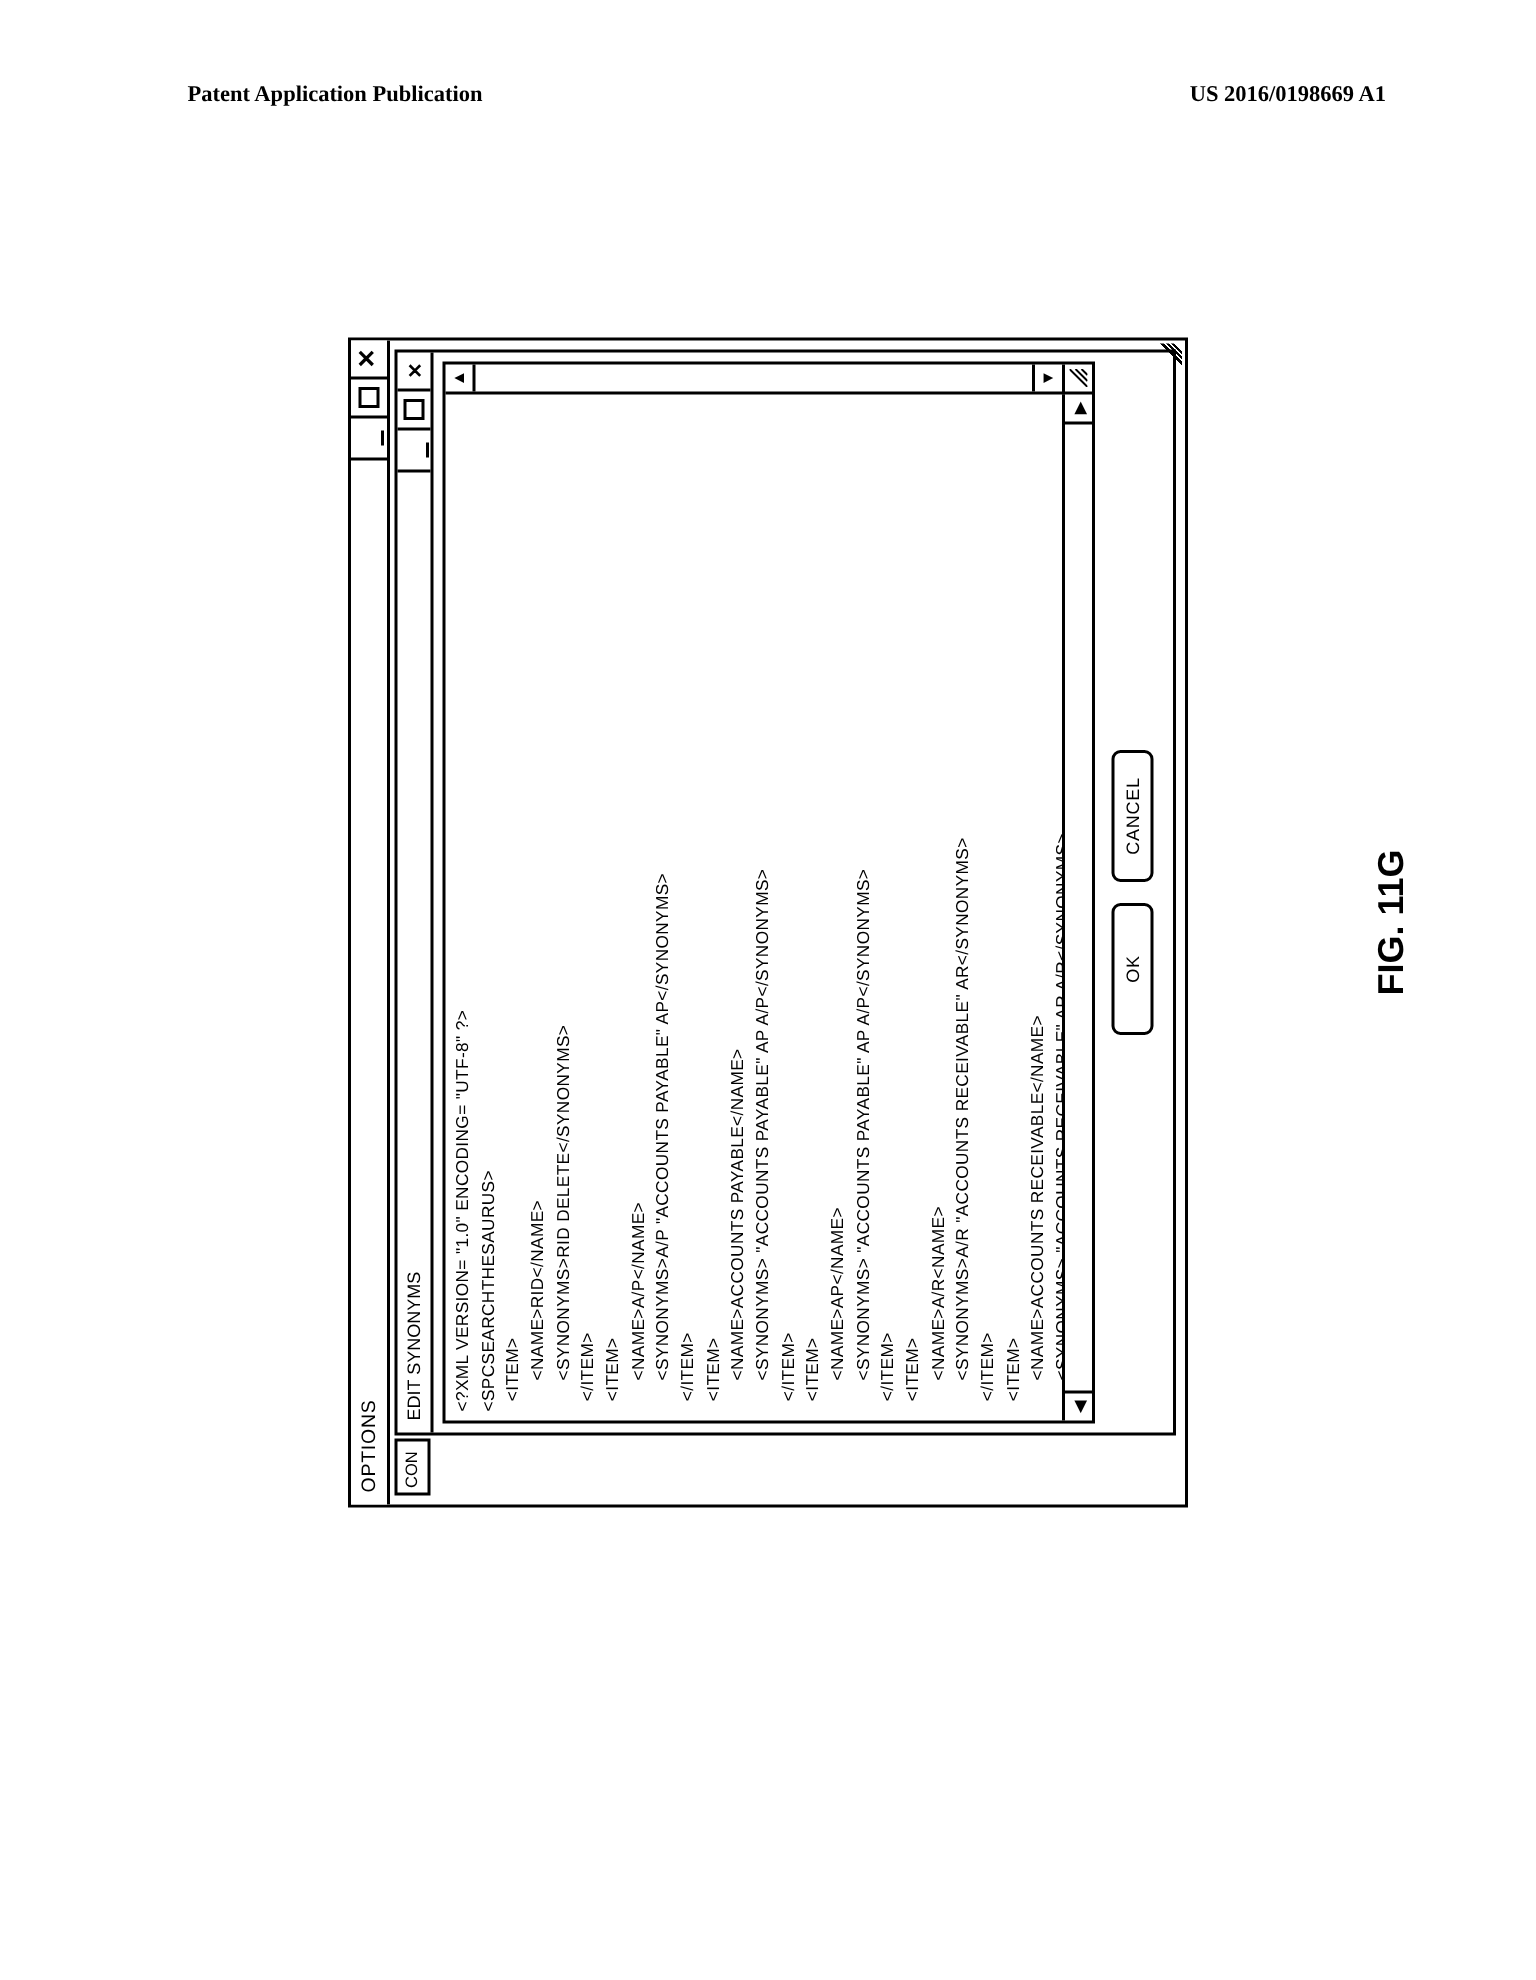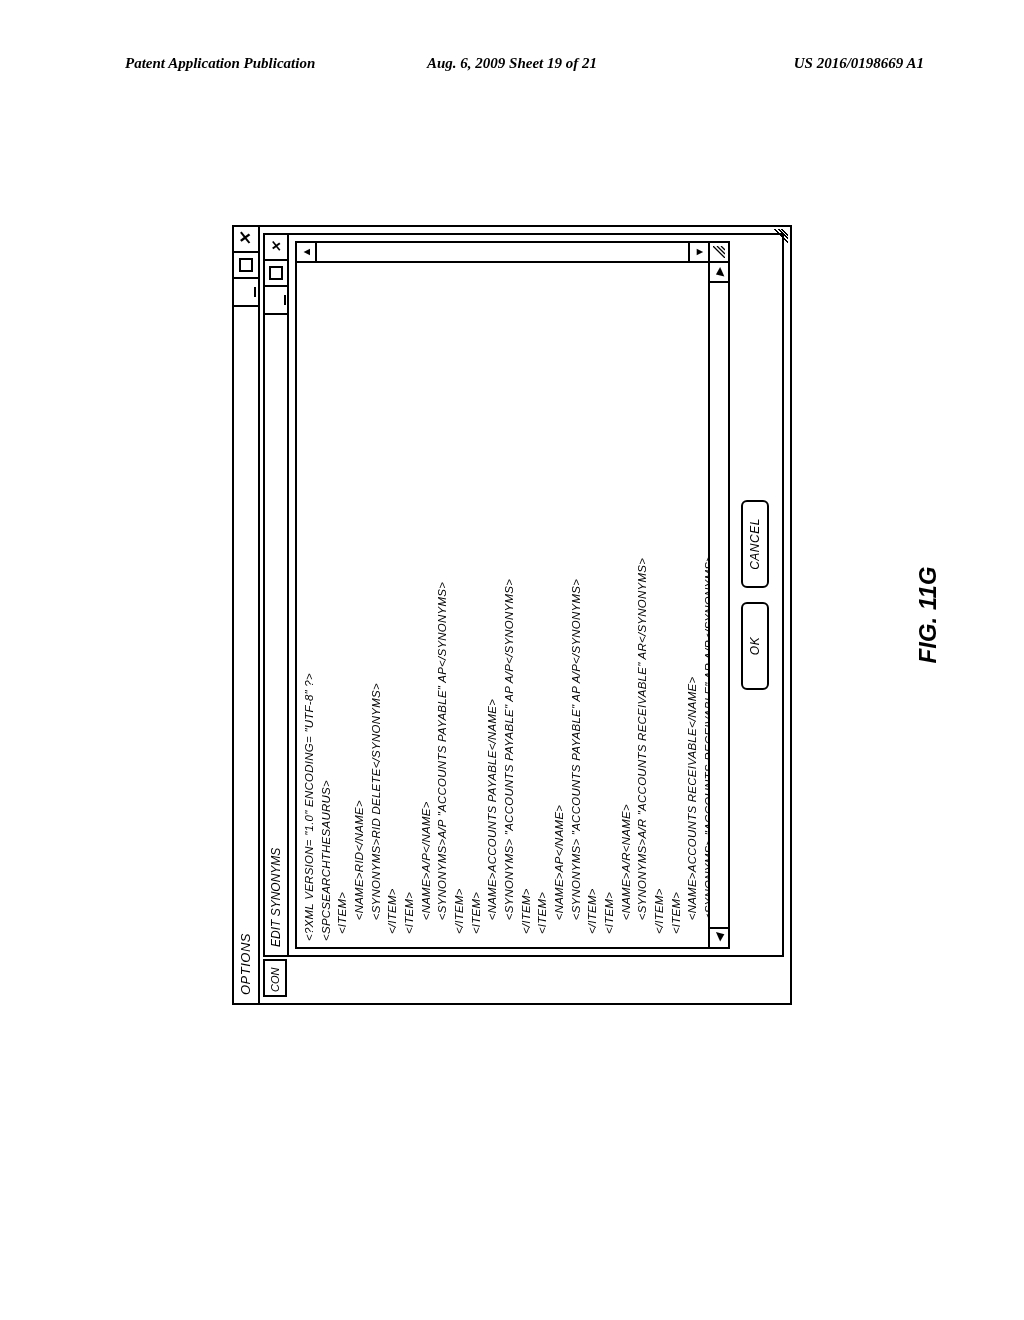--- a/index.html
+++ b/index.html
@@ -9,21 +9,20 @@
     font-family: Arial, Helvetica, sans-serif;
     color: #000;
     width: 1024px;
     height: 1320px;
     position: relative;
   }
   .page {
     width: 1024px;
     height: 1320px;
     position: relative;
-    font-style: italic;
   }
   .header-left, .header-center, .header-right {
     position: absolute;
     top: 55px;
     font-size: 15px;
     font-weight: bold;
     font-family: "Times New Roman", serif;
   }
   .header-left { left: 125px; }
   .header-center { left: 0; right: 0; text-align: center; }
@@ -198,21 +197,20 @@
     font-family: Arial, sans-serif;
     font-size: 24px;
     font-weight: bold;
   }
 </style>
 </head>
 <body>
 
 <div class="page">
   <div class="header-left">Patent Application Publication</div>
-  <div class="header-center">Aug. 6, 2009  Sheet 19 of 21</div>
   <div class="header-right">US 2016/0198669 A1</div>
 
   <div class="figure-wrap">
     <div class="outer-window">
 
       <div class="outer-titlebar">
         <div class="title">OPTIONS</div>
         <div class="win-controls">
           <div class="win-btn min"></div>
           <div class="win-btn max"></div>

